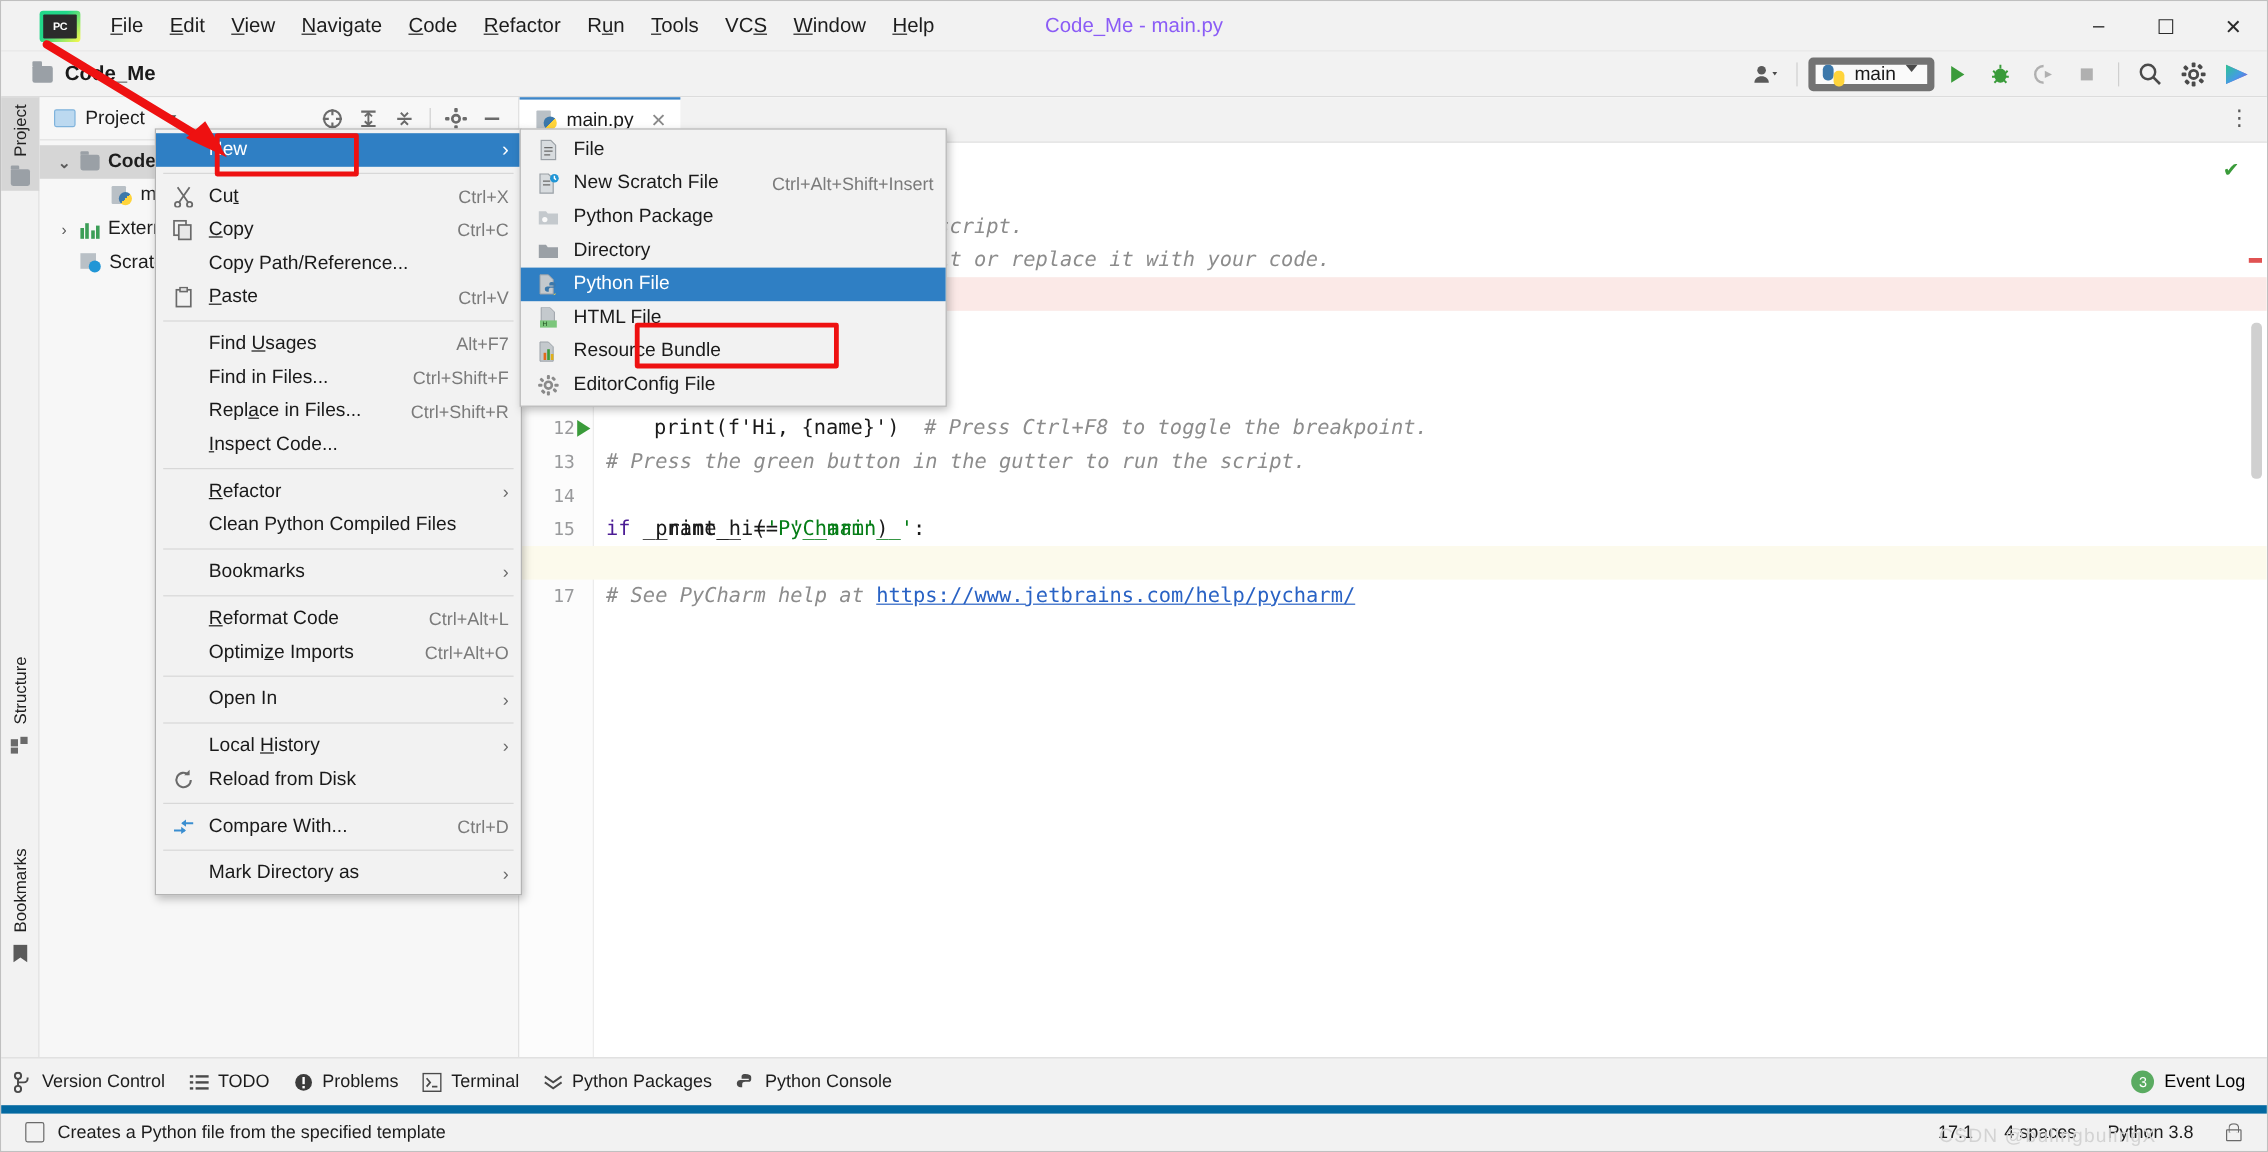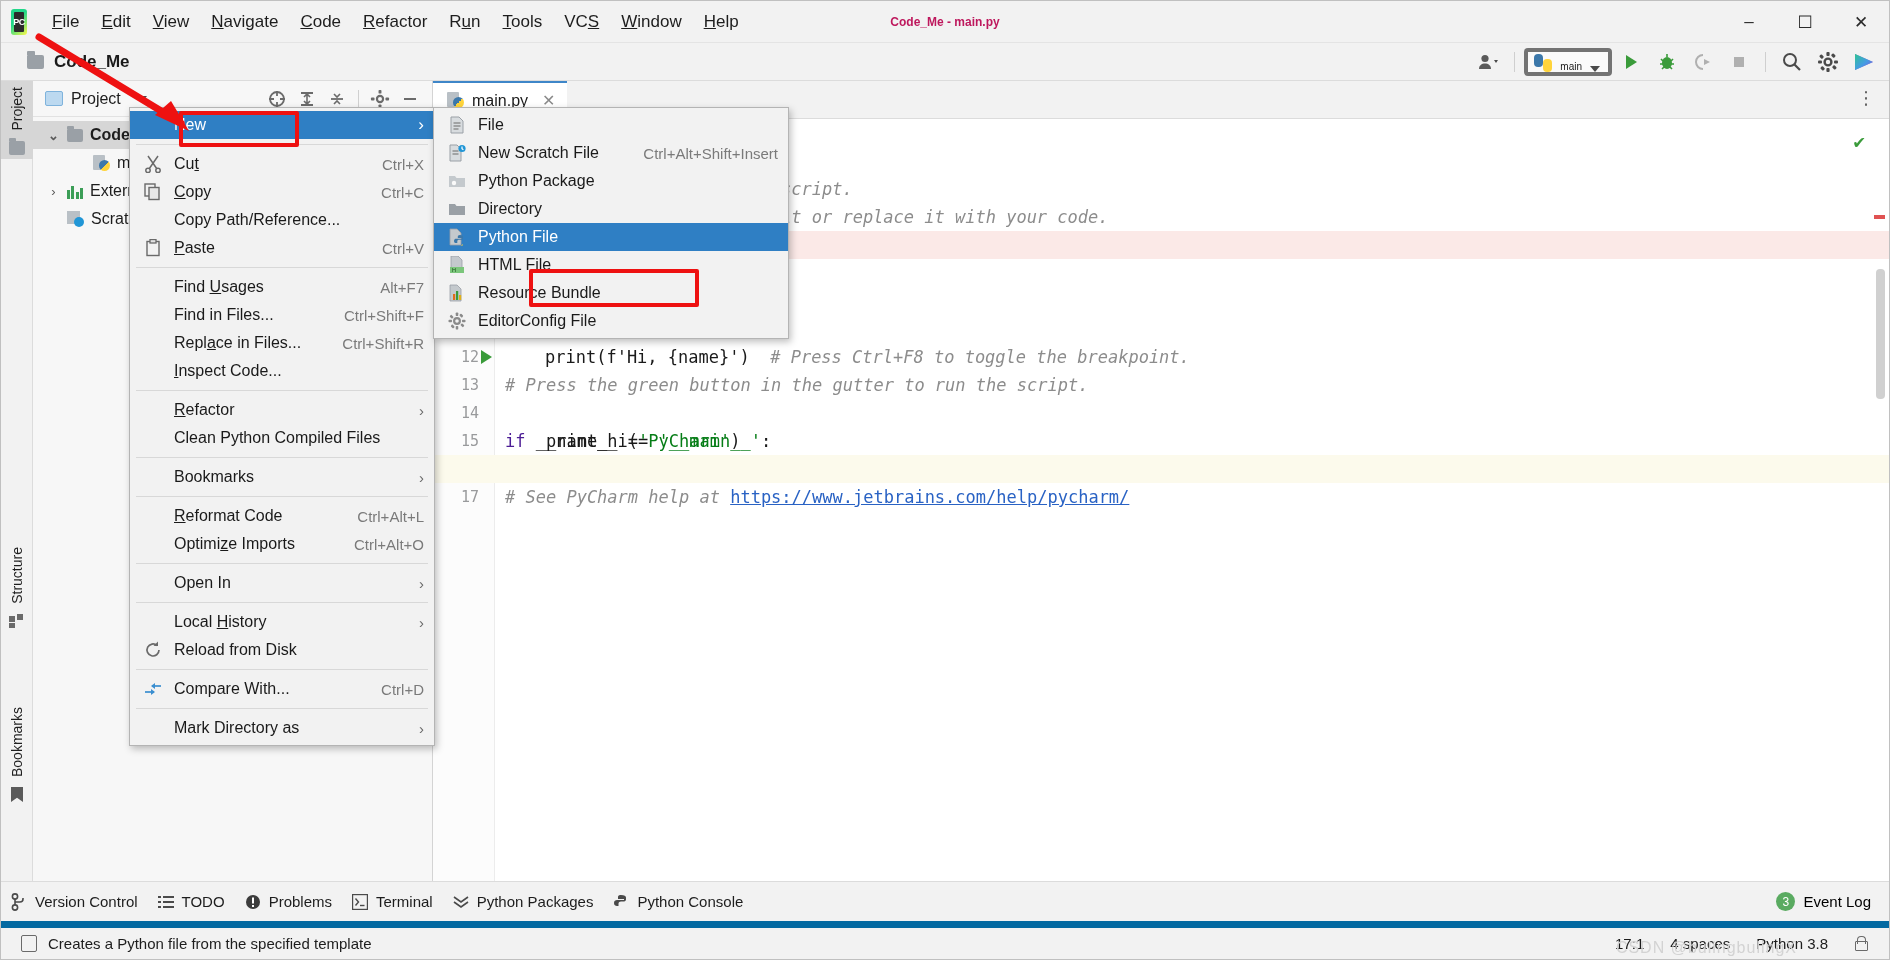--- a/index.html
+++ b/index.html
@@ -18,42 +18,42 @@
   }
 
   
   .menubar {
     position: absolute; top: 0; left: 0; right: 0; height: 42px;
     background: #f2f2f2;
     display: flex; align-items: center;
     border-bottom: 1px solid #e4e4e4;
   }
   .pc-logo {
-    width: 16px; height: 26px; margin-left: 10px; margin-right: 14px;
+    width: 34px; height: 26px; margin-left: 32px; margin-right: 14px;
     background: linear-gradient(135deg,#21d789 0%,#21d789 40%,#fcf84a 100%);
     border-radius: 3px; position: relative;
     display:flex; align-items:center; justify-content:center;
   }
   .pc-logo::after{
     content:""; position:absolute; inset:3px;
     background:#2b2b2b; border-radius:1px;
   }
   .pc-logo span{
     position:relative; z-index:2; color:#fff; font-size:9px; font-weight:bold;
     letter-spacing:-0.5px;
   }
   .menubar-items { display: flex; align-items: center; gap: 0px; }
   .mitem {
     padding: 5px 11px; font-size: 17px; color: #1d1d1d; cursor: default;
     white-space: nowrap;
   }
   .mitem u { text-decoration: underline; }
   .win-title {
     position: absolute; left: 50%; transform: translateX(-50%);
-    font-size: 12px; color: #be185d; white-space: nowrap; font-weight: bold;
+    font-size: 17px; color: #8b5cf6; white-space: nowrap;
   }
   .win-ctrls { position: absolute; right: 0; top: 0; height: 42px; display: flex; }
   .win-btn {
     width: 56px; height: 42px; display: flex; align-items: center; justify-content: center;
     font-size: 17px; color: #2b2b2b;
   }
 
   
   .projbar {
     position: absolute; top: 42px; left: 0; right: 0; height: 38px;
@@ -67,23 +67,23 @@
   .folder-ico::before{
     content:""; position:absolute; left:0; top:-4px; width:8px; height:4px;
     background:#9aa0a6; border-radius:1px 1px 0 0;
   }
   .proj-name { font-size: 17px; font-weight: bold; color: #1a1a1a; }
 
   .topright { position: absolute; right: 8px; top: 0; height: 38px; display: flex; align-items: center; gap: 2px;}
   .tr-btn { width: 34px; height: 30px; display:flex; align-items:center; justify-content:center; color:#5a5a5a;}
   .tr-sep { width:1px; height:20px; background:#cfcfcf; margin:0 7px; }
   .runcfg {
-    display:flex; align-items:flex-end; gap:8px; height:28px; padding:0 8px 0 6px;
-    border:4px solid #737373; border-radius:4px; background:#fafafa;
-    font-size:10px; color:#1a1a1a;
+    display:flex; align-items:flex-start; gap:8px; height:28px; padding:0 8px 0 6px;
+    border:6px solid #737373; border-radius:4px; background:#fafafa;
+    font-size:16px; color:#1a1a1a;
   }
   .py-ico {
     width:18px; height:18px; position:relative; display:inline-block;
   }
   .py-ico .b1,.py-ico .b2{position:absolute;width:9px;height:13px;border-radius:4px;}
   .py-ico .b1{background:#3c78aa;left:0;top:0;}
   .py-ico .b2{background:#ffd43b;right:0;bottom:0;}
   .caret-d { width:0;height:0;border-left:5px solid transparent;border-right:5px solid transparent;border-top:6px solid #4a4a4a;}
 
   

